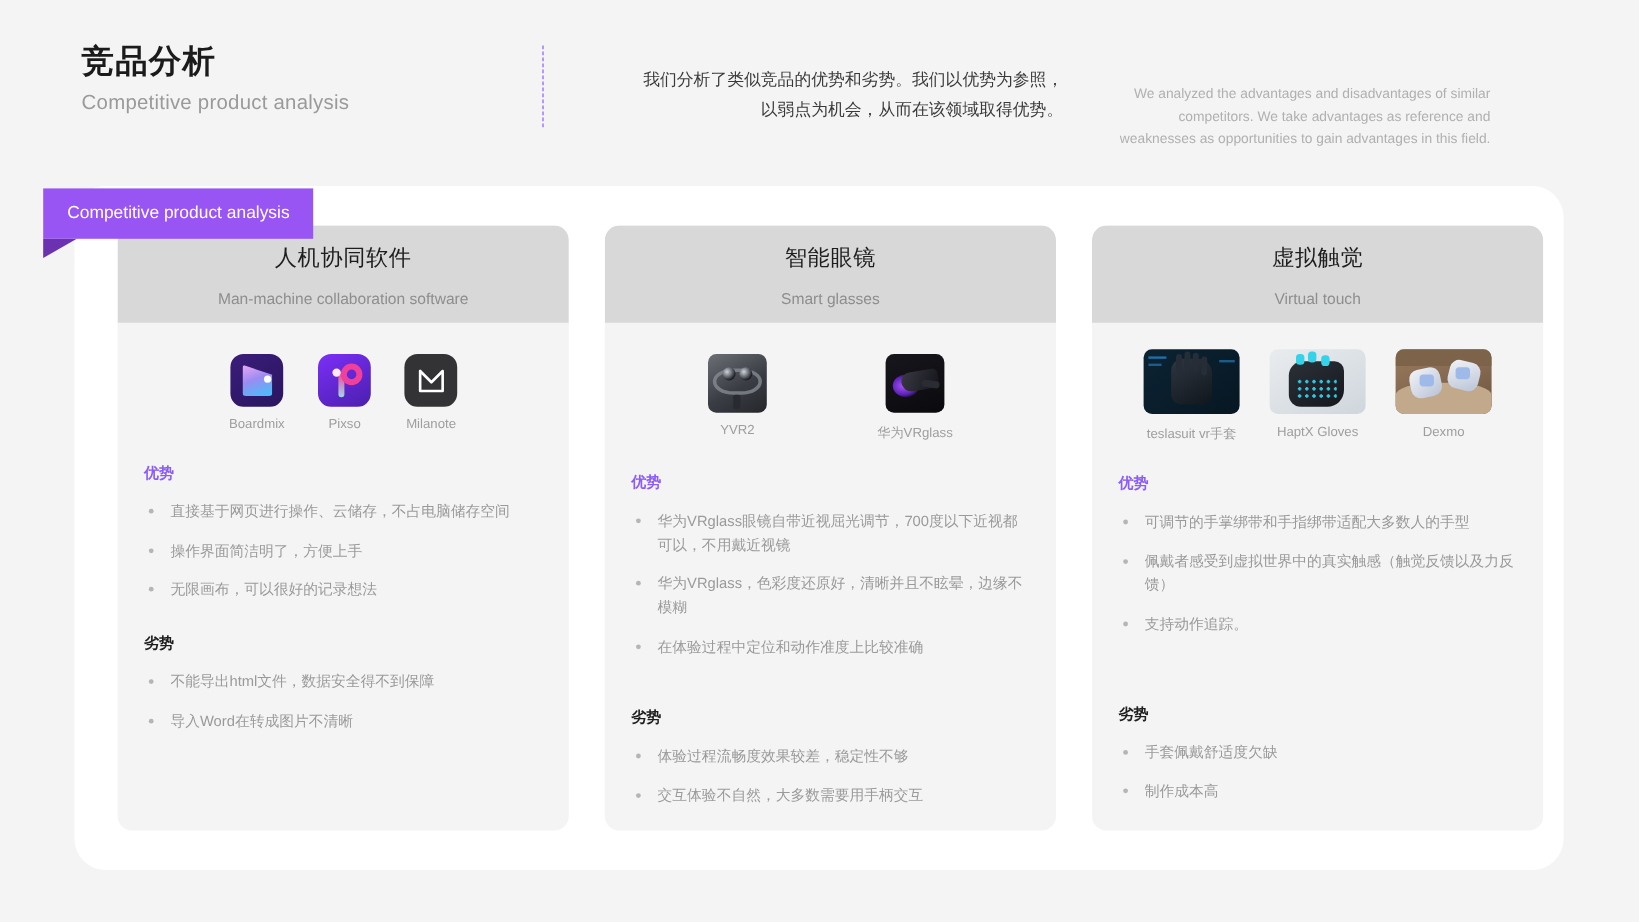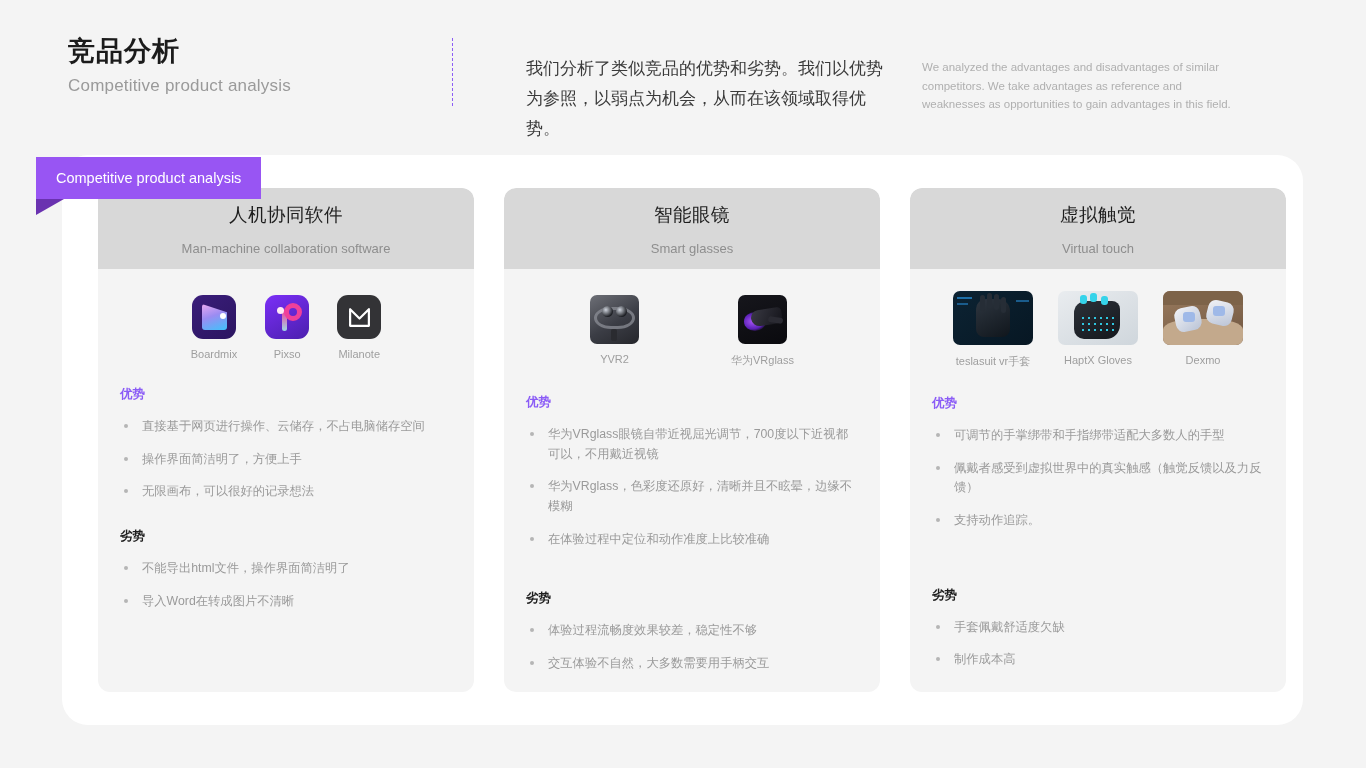--- a/index.html
+++ b/index.html
@@ -21,25 +21,25 @@
   .title-en {
     font-size: 17px; color: #9a9a9a; margin-top: 7px; letter-spacing: .2px;
   }
   .v-divider {
     position: absolute; left: 452px; top: 38px;
     width: 0; height: 68px;
     border-left: 1.5px dashed #8b5cf6;
   }
   .desc-cn {
     position: absolute; left: 526px; top: 54px; width: 360px;
-    font-size: 17px; color: #3a3a3a; line-height: 1.75;
+    font-size: 14px; color: #3a3a3a; line-height: 1.75; text-align: right;
   }
   .desc-en {
-    position: absolute; left: 922px; top: 58px; width: 320px;
-    font-size: 11.5px; color: #b0b0b0; line-height: 1.62;
+    position: absolute; left: 922px; top: 70px; width: 320px;
+    font-size: 11.5px; color: #b0b0b0; line-height: 1.62; text-align: right;
   }
 
   
   .panel {
     position: absolute; left: 62px; top: 155px;
     width: 1241px; height: 570px;
     background: #ffffff; border-radius: 26px;
   }
 
   
@@ -298,21 +298,21 @@
       <div class="body-wrap">
         <div class="sec-head adv">优势</div>
         <ul class="bullets">
           <li>直接基于网页进行操作、云储存，不占电脑储存空间</li>
           <li>操作界面简洁明了，方便上手</li>
           <li>无限画布，可以很好的记录想法</li>
         </ul>
         <div class="dis-block">
           <div class="sec-head dis">劣势</div>
           <ul class="bullets">
-            <li>不能导出html文件，操作界面简洁明了</li>
+            <li>不能导出html文件，数据安全得不到保障</li>
             <li>导入Word在转成图片不清晰</li>
           </ul>
         </div>
       </div>
     </div>
 
     <div class="card">
       <div class="card-head r-left">
         <div class="card-title-cn">智能眼镜</div>
         <div class="card-title-en">Smart glasses</div>

